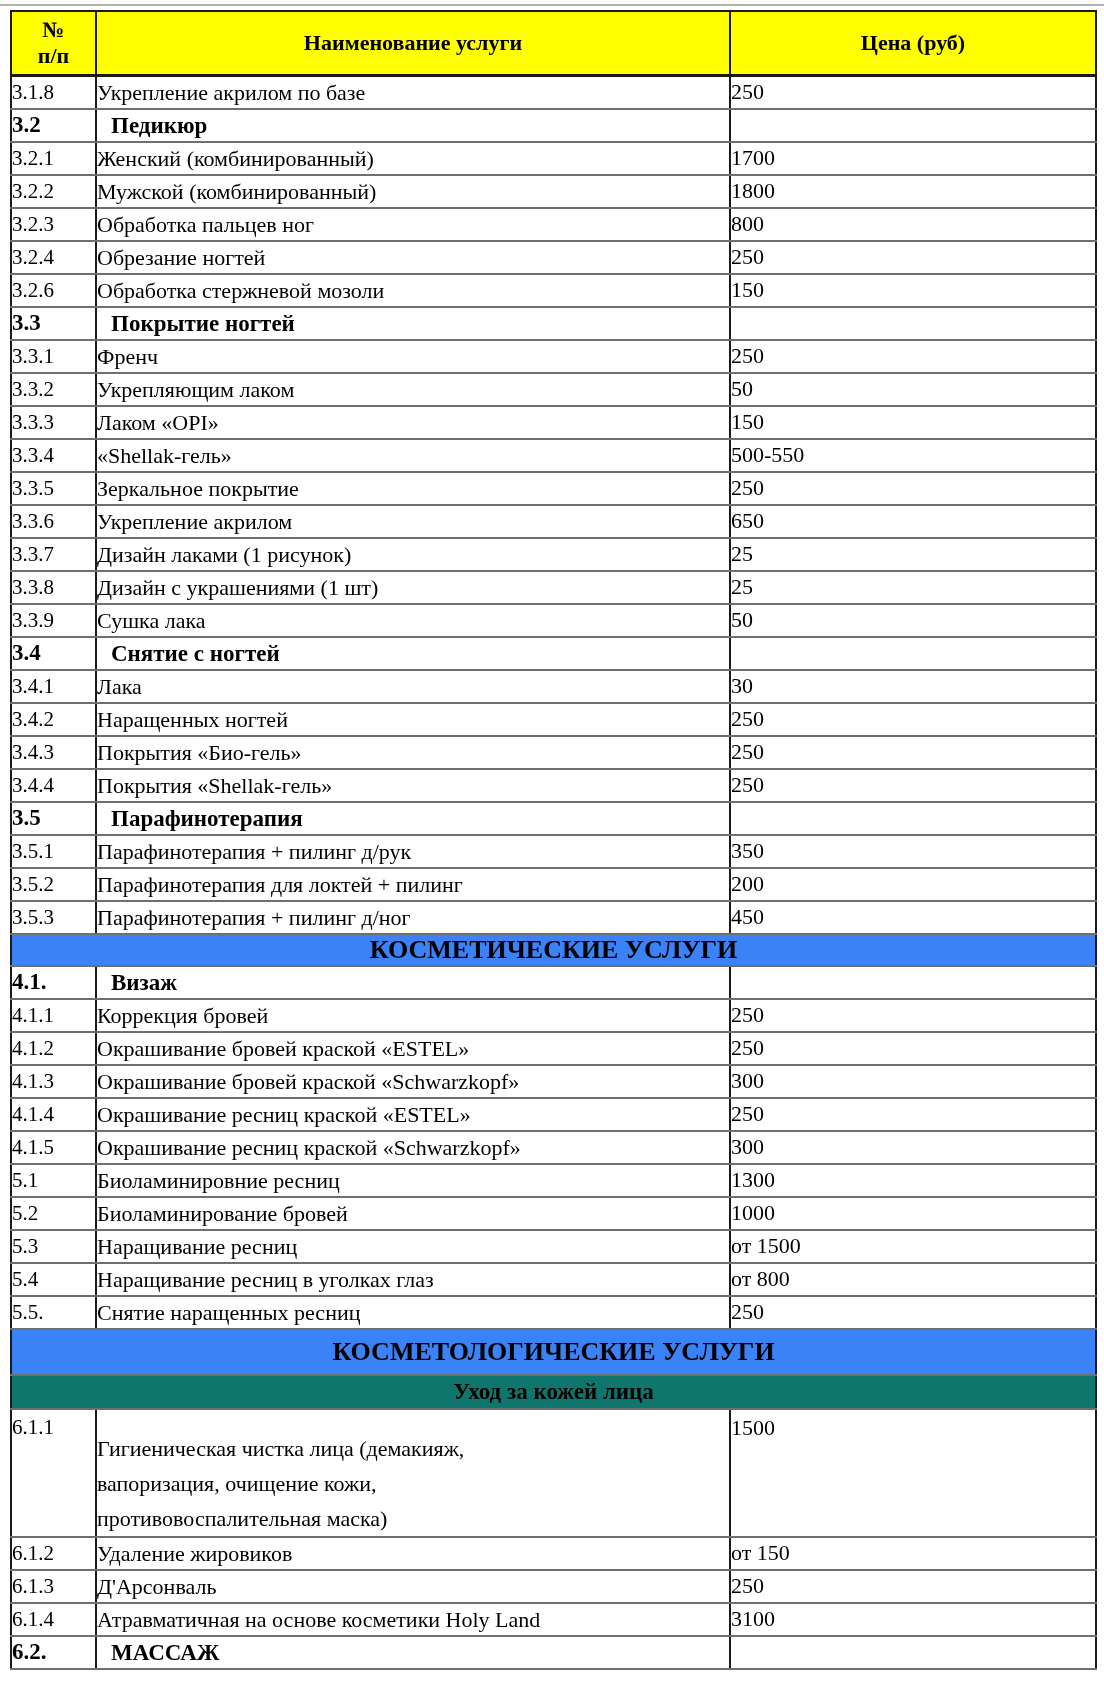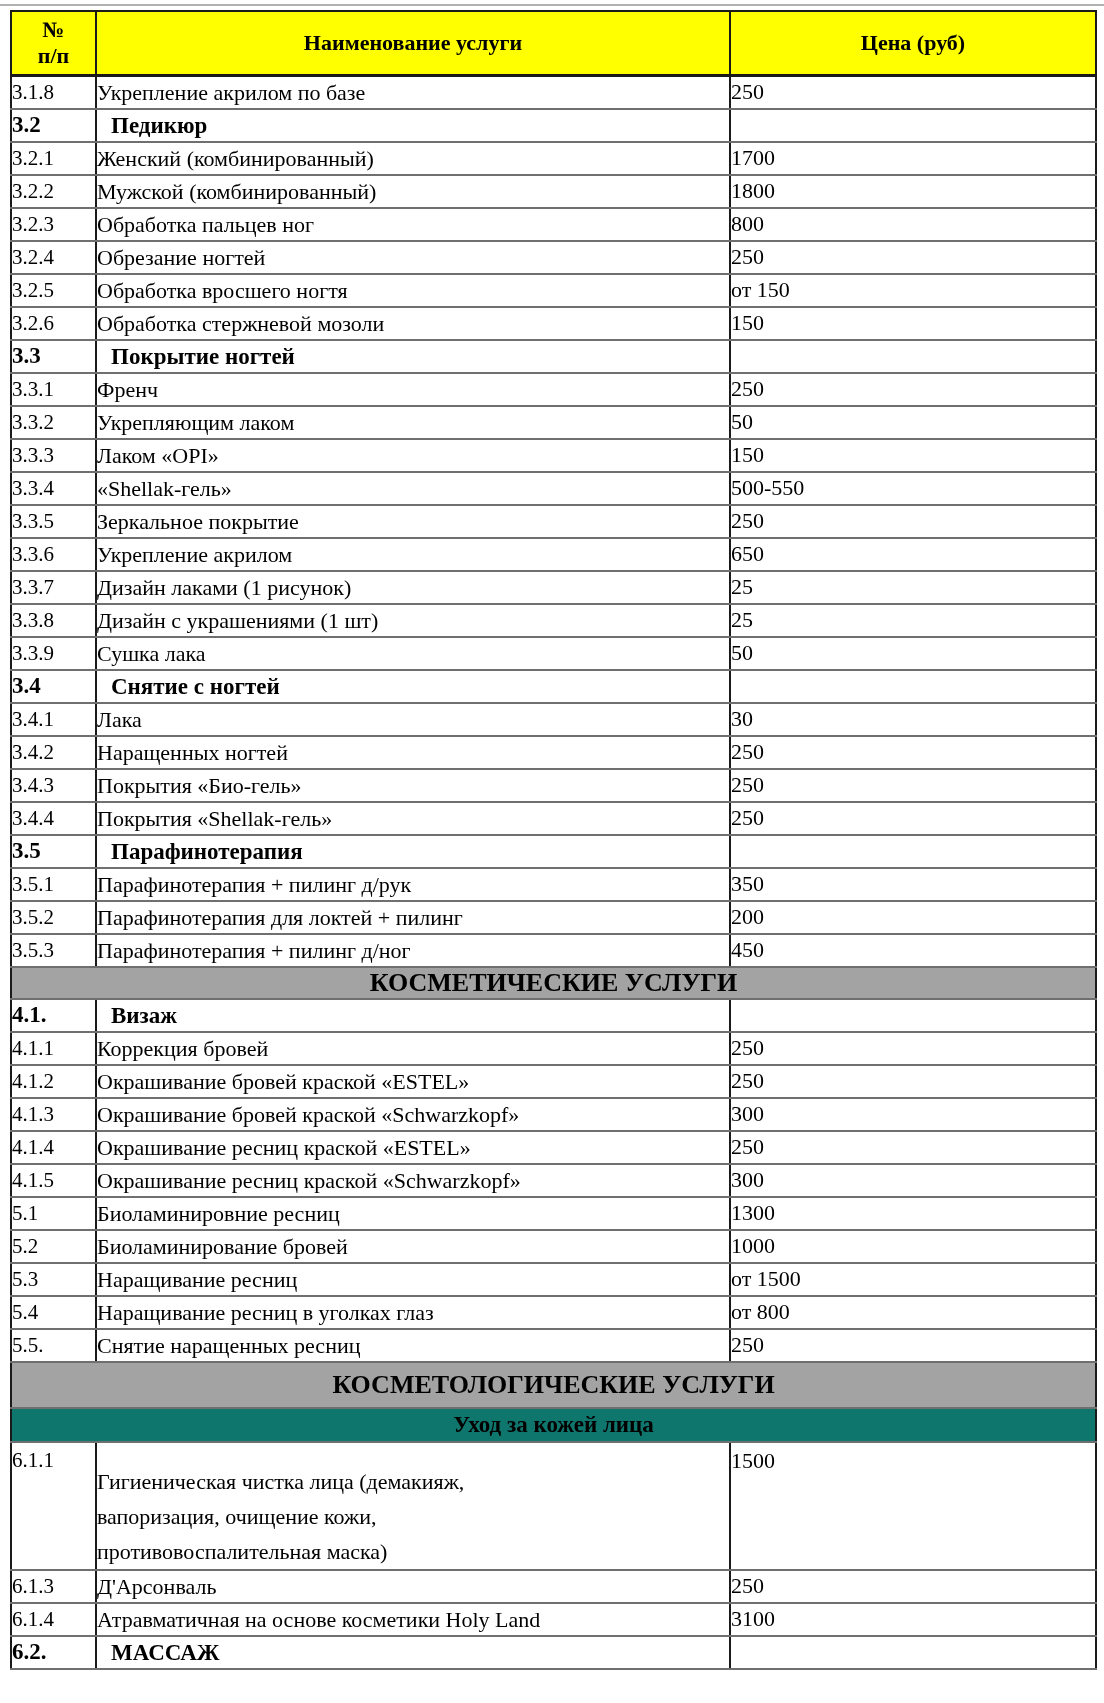--- a/index.html
+++ b/index.html
@@ -72,21 +72,21 @@
   tr.section td.num,tr.section td.name{
     font-weight:bold;
     font-size:23px;
   }
   tr.section td.name{padding-left:14px;}
   tr.tall td{vertical-align:top;}
   tr.tall td.num{padding-top:5px;}
   tr.tall td.name{padding-top:21px;line-height:35px;}
   tr.tall td.price-cell{padding-top:5px;}
   td.banner-cell{
-    background:#a3a3a3;
+    background:#3b82f6;
     font-weight:bold;
     font-size:26px;
     text-align:center;
     vertical-align:middle;
     color:#000;
     border-top:2px solid #3a3a3a;
     border-bottom:2px solid #3a3a3a;
     margin-top:16px;
   }
   td.subheader-cell{
@@ -142,25 +142,20 @@
         <td class="num">3.2.3</td>
         <td class="name">Обработка пальцев ног</td>
         <td class="price-cell">800</td>
       </tr>
       <tr class="item">
         <td class="num">3.2.4</td>
         <td class="name">Обрезание ногтей</td>
         <td class="price-cell">250</td>
       </tr>
       <tr class="item">
-        <td class="num">3.2.5</td>
-        <td class="name">Обработка вросшего ногтя</td>
-        <td class="price-cell">от 150</td>
-      </tr>
-      <tr class="item">
         <td class="num">3.2.6</td>
         <td class="name">Обработка стержневой мозоли</td>
         <td class="price-cell">150</td>
       </tr>
       <tr class="section">
         <td class="num">3.3</td>
         <td class="name">Покрытие ногтей</td>
         <td class="price-cell"></td>
       </tr>
       <tr class="item">
@@ -318,20 +313,25 @@
         <td colspan="3" class="subheader-cell">Уход за кожей лица</td>
       </tr>
       <tr class="item tall">
         <td class="num">6.1.1</td>
         <td class="name">Гигиеническая чистка лица (демакияж,
 вапоризация, очищение кожи,
 противовоспалительная маска)</td>
         <td class="price-cell">1500</td>
       </tr>
       <tr class="item low">
+        <td class="num">6.1.2</td>
+        <td class="name">Удаление жировиков</td>
+        <td class="price-cell">от 150</td>
+      </tr>
+      <tr class="item low">
         <td class="num">6.1.3</td>
         <td class="name">Д'Арсонваль</td>
         <td class="price-cell">250</td>
       </tr>
       <tr class="item low">
         <td class="num">6.1.4</td>
         <td class="name">Атравматичная на основе косметики Holy Land</td>
         <td class="price-cell">3100</td>
       </tr>
       <tr class="section low">

